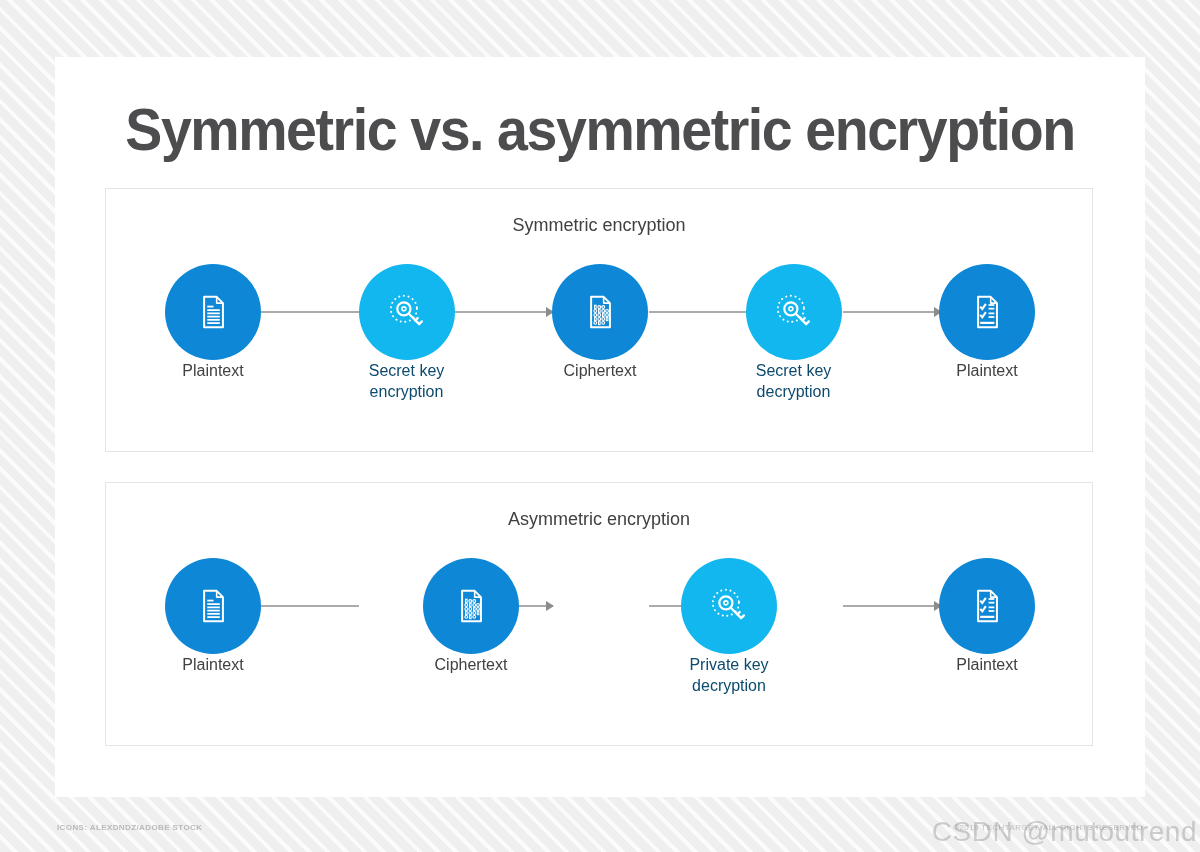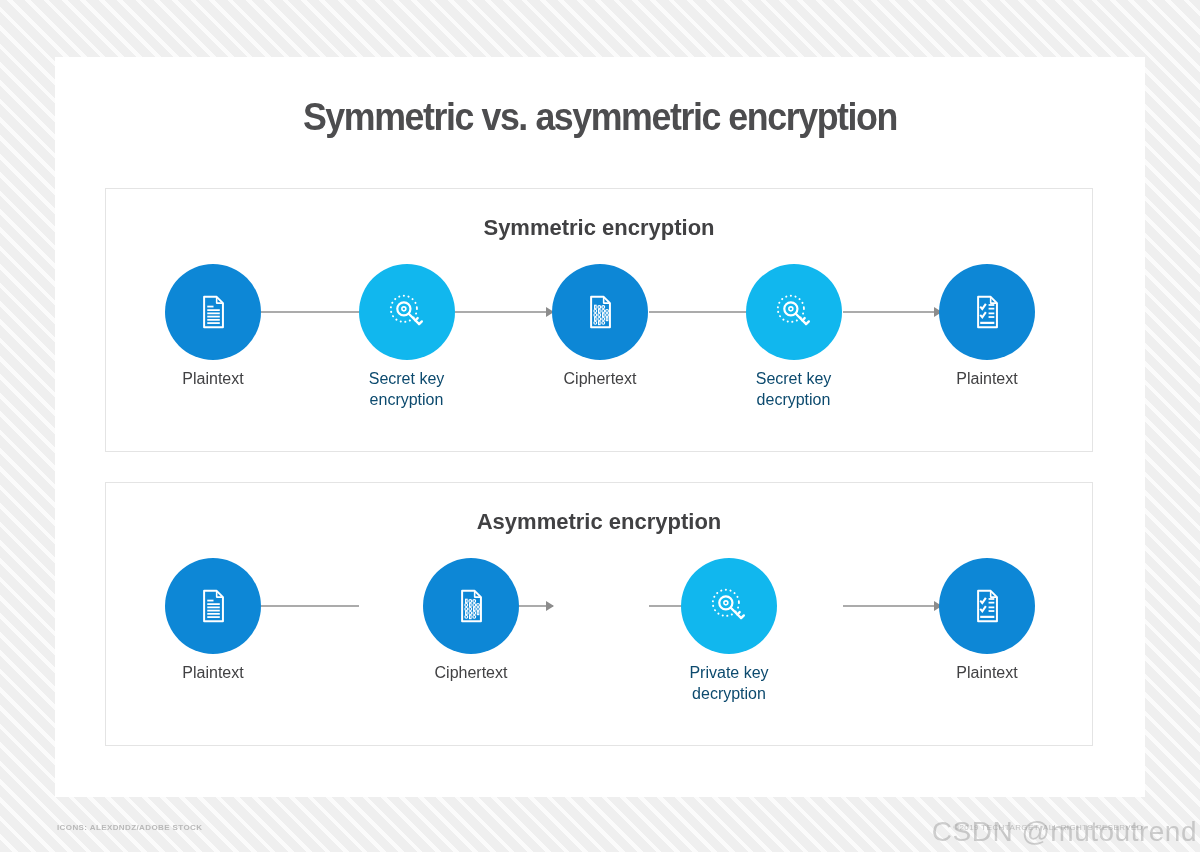--- a/index.html
+++ b/index.html
@@ -10,49 +10,49 @@
     position: absolute; inset: 0; width: 1200px; height: 852px;
     background: repeating-linear-gradient(45deg, #efefef 0px, #efefef 9px, #fbfbfb 9px, #fbfbfb 13px);
   }
   .card {
     position: absolute; left: 55px; top: 57px; width: 1090px; height: 740px;
     background: #ffffff;
   }
   .main-title {
     position: absolute; left: 0; top: 96px; width: 1200px;
     text-align: center; color: #4d4d4f;
-    font-size: 38px; font-weight: 800; letter-spacing: -1.5px;
+    font-size: 59px; font-weight: 800; letter-spacing: -1.5px;
   }
   .main-title span { display: inline-block; transform: scaleX(0.94); }
 
   .panel {
     position: absolute; left: 105px; width: 988px; height: 264px;
     background: #fff; border: 1px solid #e4e4e4;
   }
   .panel-1 { top: 188px; }
   .panel-2 { top: 482px; padding-left: 14px; }
   .panel-title {
     position: absolute; top: 26px; left: 0; width: 100%;
-    text-align: center; color: #414143; font-size: 22px; font-weight: 700;
+    text-align: center; color: #414143; font-size: 18px; font-weight: 400;
   }
 
   .steps {
     position: absolute; top: 75px; left: 0; width: 100%;
     display: flex; justify-content: space-between; padding: 0 45px 0 47px;
   }
   .step { width: 120px; display: flex; flex-direction: column; align-items: center; }
   .circle {
     width: 96px; height: 96px; border-radius: 50%;
     display: flex; align-items: center; justify-content: center;
     position: relative; z-index: 2;
   }
   .circle.dark { background: #0d87d6; }
   .circle.light { background: #11b7ee; }
   .step-label {
-    margin-top: 8px; text-align: center; font-size: 16px; line-height: 21px;
+    margin-top: 0; text-align: center; font-size: 16px; line-height: 21px;
     color: #414143;
   }
   .step-label.blue { color: #0c4a6e; }
 
   .connector {
     position: absolute; top: 122px; height: 2px; width: 98px;
     background: #ababab; z-index: 1;
   }
   .c1 { left: 155px; } .c2 { left: 349px; } .c3 { left: 543px; } .c4 { left: 737px; }
   .arrow-head {

